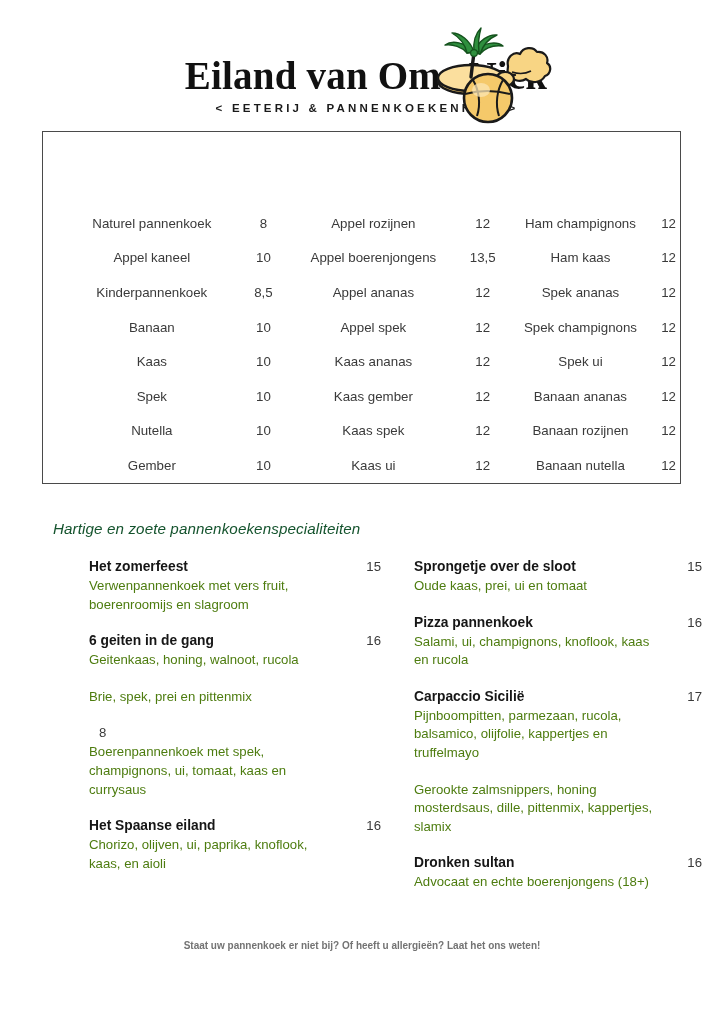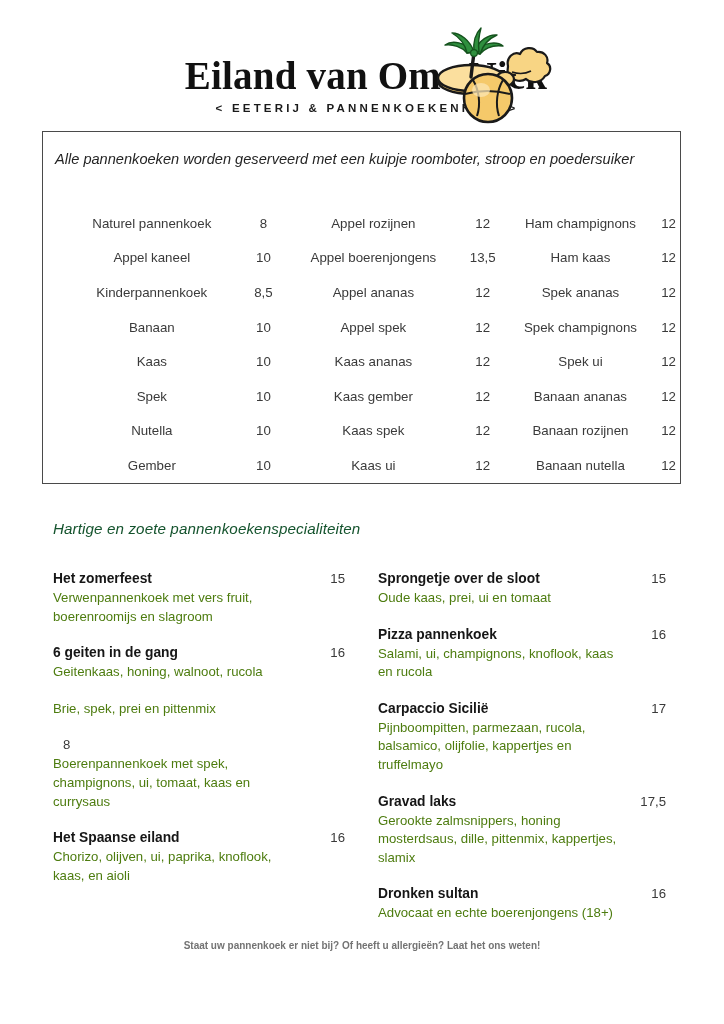--- a/index.html
+++ b/index.html
@@ -114,21 +114,22 @@
     letter-spacing: 0.1px;
   }
   .spec-cols {
     position: absolute;
     top: 558px;
     left: 0;
     width: 724px;
   }
   .spec-col {
     position: absolute;
-    top: 12px;
+    top: 0;
+    margin-left: 36px;
   }
   .spec-col-left  { left: 53px;  width: 292px; }
   .spec-col-right { left: 378px; width: 288px; }
 
   .spec-item { position: relative; margin-bottom: 18px; }
   .spec-title-row {
     display: flex;
     align-items: baseline;
     justify-content: space-between;
   }
@@ -199,21 +200,20 @@
 
     <circle cx="64" cy="76" r="24" fill="#f5c96a" stroke="#1a1a1a" stroke-width="2.6"></circle>
     <path d="M49 58c6 10 8 24 4 36" fill="none" stroke="#1a1a1a" stroke-width="2"></path>
     <path d="M79 58c-6 10-8 24-4 36" fill="none" stroke="#1a1a1a" stroke-width="2"></path>
     <path d="M41 72c14-4 30-4 45 0" fill="none" stroke="#1a1a1a" stroke-width="2"></path>
     <ellipse cx="57" cy="68" rx="9" ry="7" fill="#fbe6b4" opacity="0.75"></ellipse>
   </svg>
 </div>
 
 <div class="pancake-box">
-  <div class="box-intro">Alle pannenkoeken worden geserveerd met een kuipje roomboter, stroop en poedersuiker</div>
   <table class="pancake-table">
     <tbody>
         <tr>
           <td class="pk-name-1">Naturel pannenkoek</td>
           <td class="pk-price-1 pk-price">8</td>
           <td class="pk-name-2">Appel rozijnen</td>
           <td class="pk-price-2 pk-price">12</td>
           <td class="pk-name-3">Ham champignons</td>
           <td class="pk-price-3 pk-price">12</td>
         </tr>
@@ -328,24 +328,20 @@
         <div class="spec-desc">Salami, ui, champignons, knoflook, kaas en rucola</div>
       </div>
       <div class="spec-item">
         <div class="spec-title-row">
           <div class="spec-title">Carpaccio Sicilië</div>
           <div class="spec-price">17</div>
         </div>
         <div class="spec-desc">Pijnboompitten, parmezaan, rucola, balsamico, olijfolie, kappertjes en truffelmayo</div>
       </div>
       <div class="spec-item">
-        <div class="spec-title-row">
-          <div class="spec-title">Gravad laks</div>
-          <div class="spec-price">17,5</div>
-        </div>
         <div class="spec-desc">Gerookte zalmsnippers, honing mosterdsaus, dille, pittenmix, kappertjes, slamix</div>
       </div>
       <div class="spec-item">
         <div class="spec-title-row">
           <div class="spec-title">Dronken sultan</div>
           <div class="spec-price">16</div>
         </div>
         <div class="spec-desc">Advocaat en echte boerenjongens (18+)</div>
       </div>
     </div>

